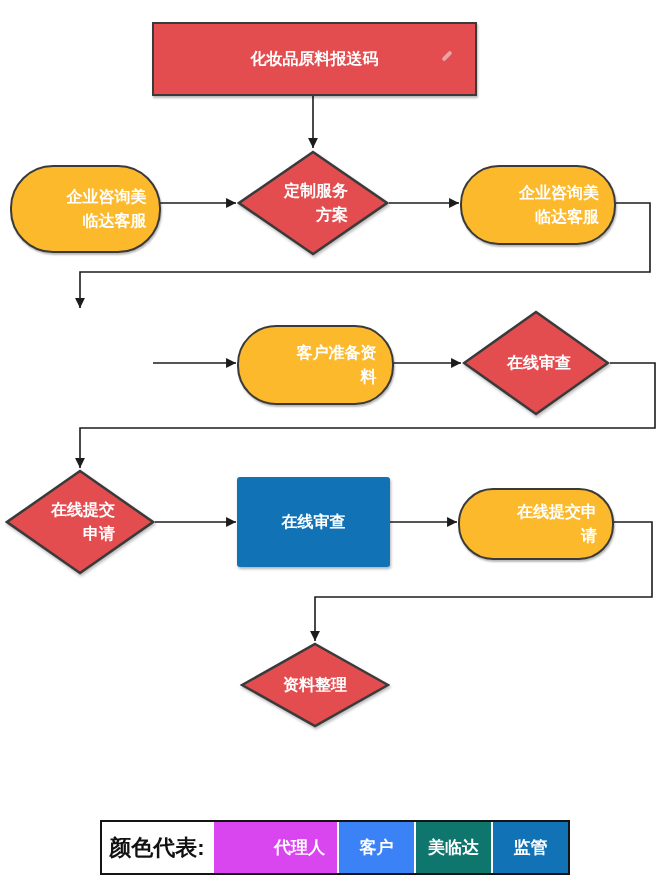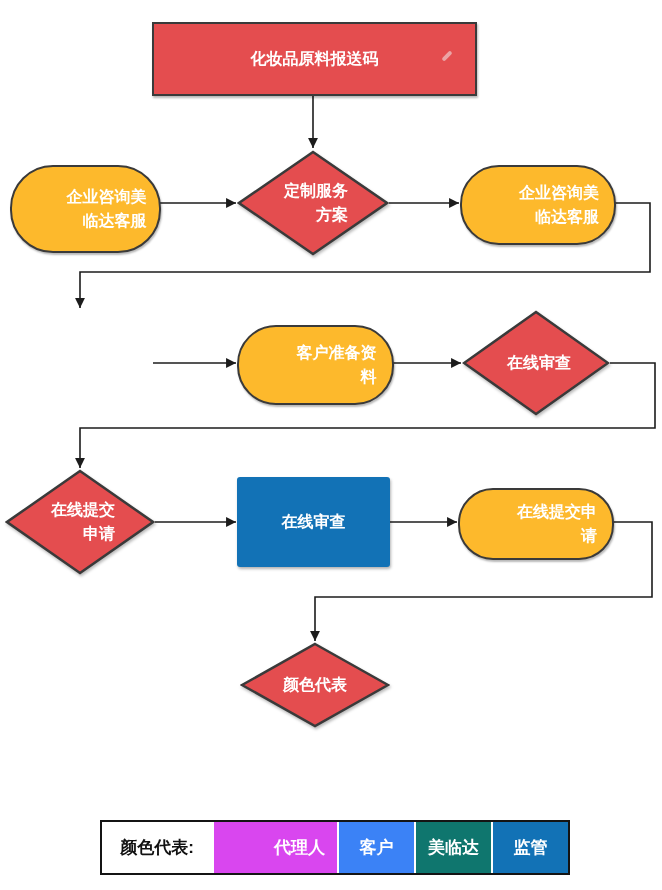--- a/index.html
+++ b/index.html
@@ -18,21 +18,21 @@
   .diamond svg{position:absolute;left:0;top:0;filter:drop-shadow(1px 2px 1.5px rgba(0,0,0,0.28));}
   .diamond polygon{stroke:#3a3a3a;stroke-width:2.5;stroke-linejoin:miter;}
   .diamond .label{position:relative;z-index:3;}
   .w86{width:86px;margin-left:36px;} .w70{width:70px;}
   .edit-icon{position:absolute;right:22px;top:30px;width:12px;height:4px;border-radius:3px;
              background:#eba4a5;transform:rotate(-45deg);}
   .legend{position:absolute;left:100px;top:820px;width:470px;height:55px;z-index:2;
           border:2px solid #141414;background:#ffffff;box-sizing:border-box;
           display:flex;align-items:stretch;gap:2px;}
   .legend-label{width:110px;display:flex;align-items:center;justify-content:center;
-                color:#111111;font-weight:bold;font-size:17px;}
+                color:#111111;font-weight:bold;font-size:22px;}
   .legend-cell{flex:1;display:flex;align-items:center;justify-content:center;
                color:#ffffff;font-weight:bold;font-size:17px;}
 </style>
 </head>
 <body>
 
 <div class="canvas">
 
   <svg class="wires" width="662" height="890">
     <defs>
@@ -96,21 +96,21 @@
   </div>
 
   <div class="node stadium" style="left: 458px; top: 488px; width: 152px; height: 68px; border-radius: 35px; background-color: rgb(253, 185, 44);">
     <span class="label w86">在线提交申请</span>
   </div>
 
   <div class="node diamond" style="left:240px;top:642px;width:150px;height:86px;">
     <svg width="150" height="86" viewBox="0 0 150 86">
       <polygon points="75,2 148,43 75,84 2,43" fill="#e44d4f"></polygon>
     </svg>
-    <span class="label">颜色代表</span>
+    <span class="label">资料整理</span>
   </div>
 
   <div class="legend">
     <div class="legend-label">颜色代表:</div>
     <div class="legend-cell" style="background-color: #d946ef; padding-left: 48px;">代理人</div>
     <div class="legend-cell" style="background-color: #3b82f6;">客户</div>
     <div class="legend-cell" style="background-color: #0f766e;">美临达</div>
     <div class="legend-cell" style="background-color: rgb(18, 114, 182);">监管</div>
   </div>
 

